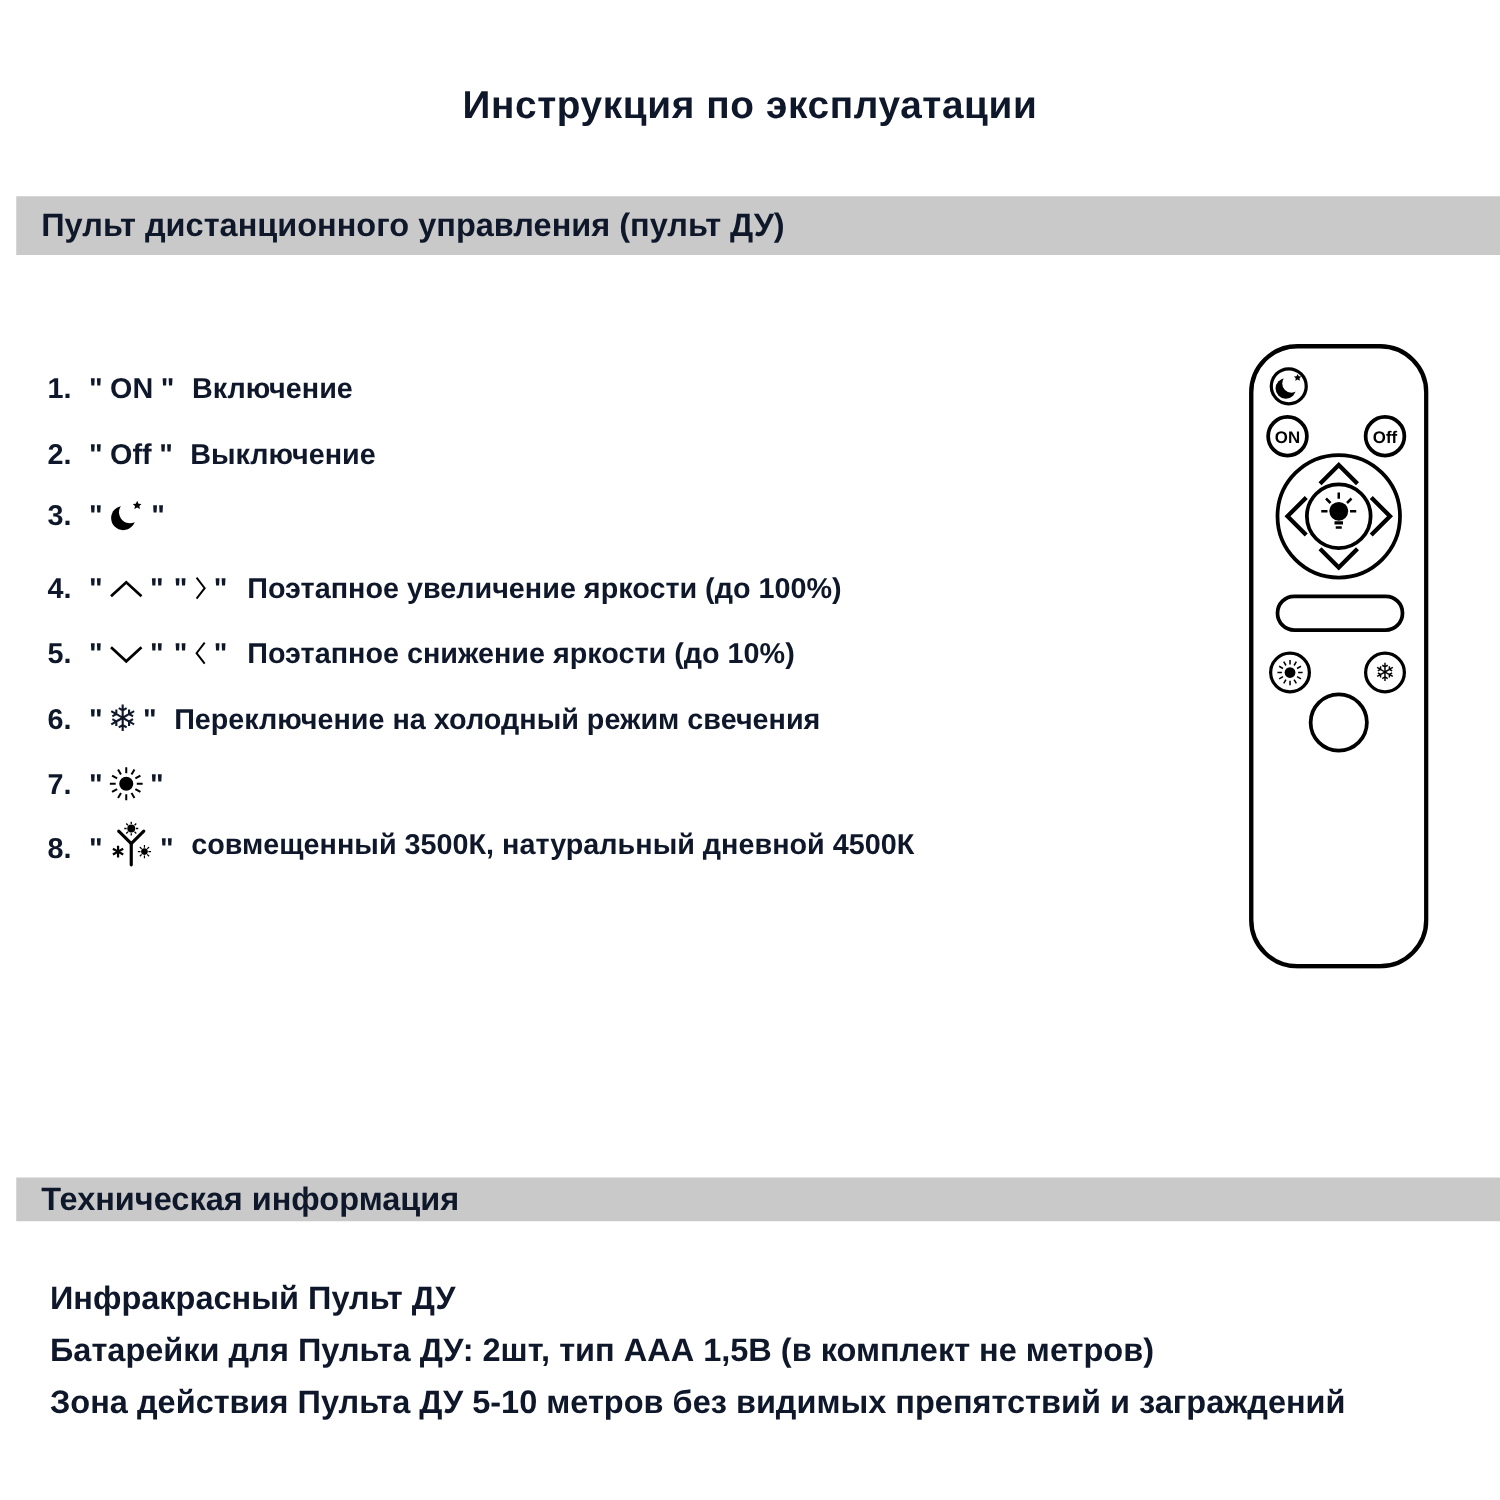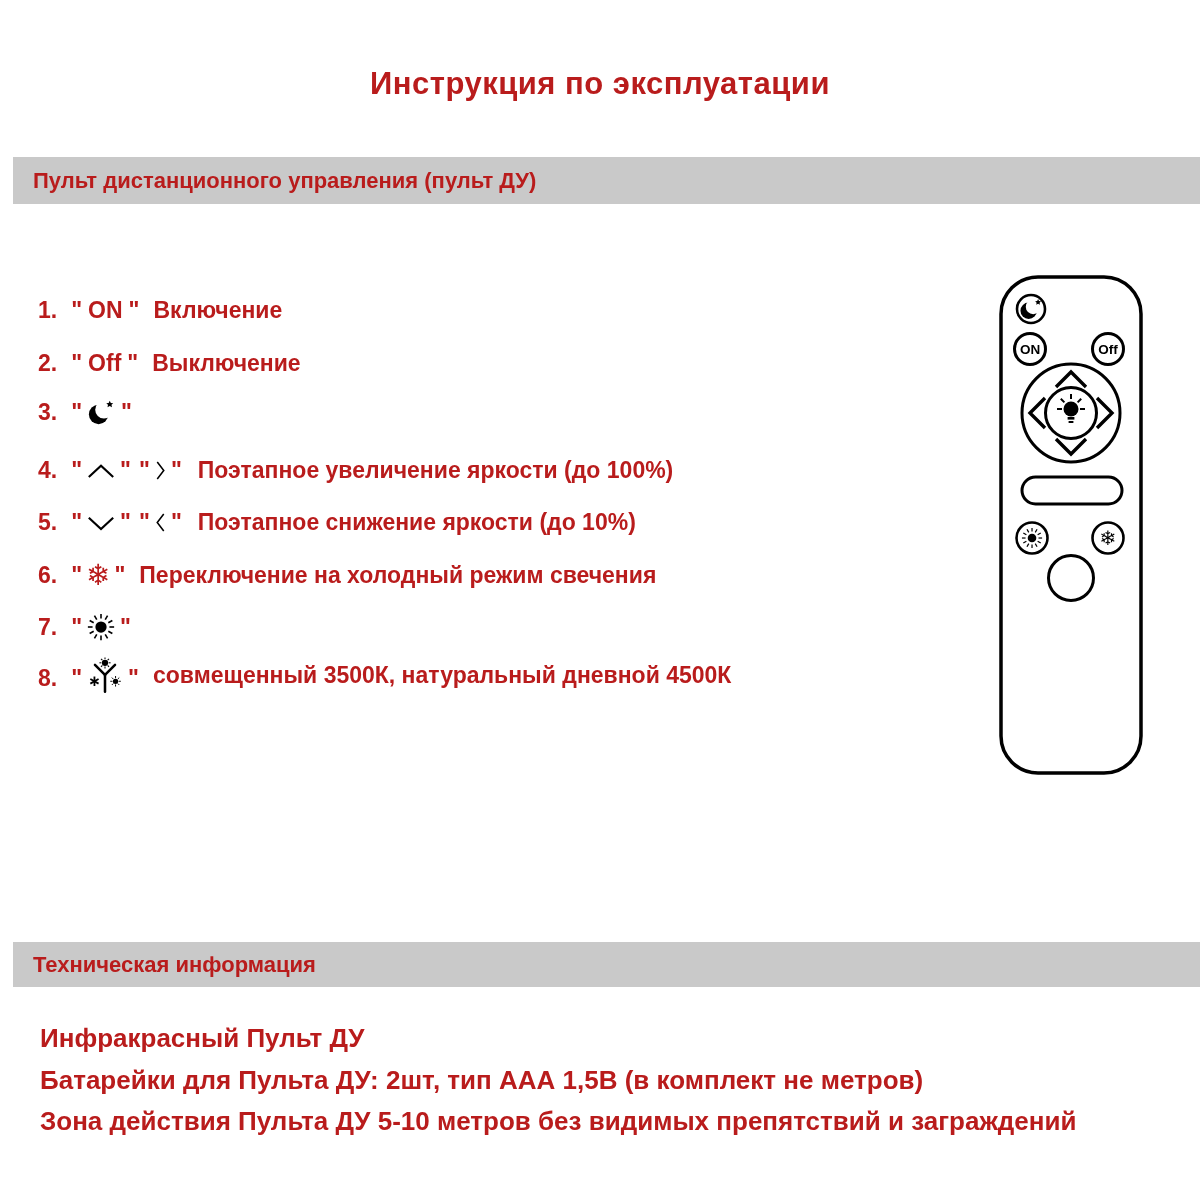--- a/index.html
+++ b/index.html
@@ -1,26 +1,26 @@
 <!DOCTYPE html>
 <html><head>
 <meta charset="utf-8">
 <style>
   html,body{margin:0;padding:0;background:#ffffff;}
   .page{position:relative;width:1200px;height:1200px;background:#ffffff;overflow:hidden;
-        font-family:"Liberation Sans","DejaVu Sans",sans-serif;color:#b91c1c;font-weight:700;}
+        font-family:"Liberation Sans","DejaVu Sans",sans-serif;color:#0f172a;font-weight:700;}
 
   .title{position:absolute;top:66px;left:0;width:1200px;text-align:center;
          font-size:31px;letter-spacing:0.5px;}
 
   .bar{position:absolute;left:13px;width:1187px;height:47px;background:#c9c9c9;
        display:flex;align-items:center;padding-left:20px;box-sizing:border-box;
-       font-size:22px;}
+       font-size:26px;}
   .bar1{top:157px;}
-  .bar2{top:942px;height:45px;}
+  .bar2{top:942px;height:35px;}
 
   .item{position:absolute;left:38px;display:flex;align-items:center;font-size:23px;height:36px;}
   .item .num{margin-right:10px;}
   .item .q{margin:0 4px;}
   .item .tok{margin:0 2px;}
   .item .lbl{margin-left:10px;white-space:nowrap;}
   .item .lbl-far{margin-left:12px;}
   .ic{display:block;}
   .flake{font-family:"DejaVu Sans",sans-serif;font-size:29px;line-height:30px;}
   .lines2{margin-left:10px;line-height:28px;white-space:nowrap;}

